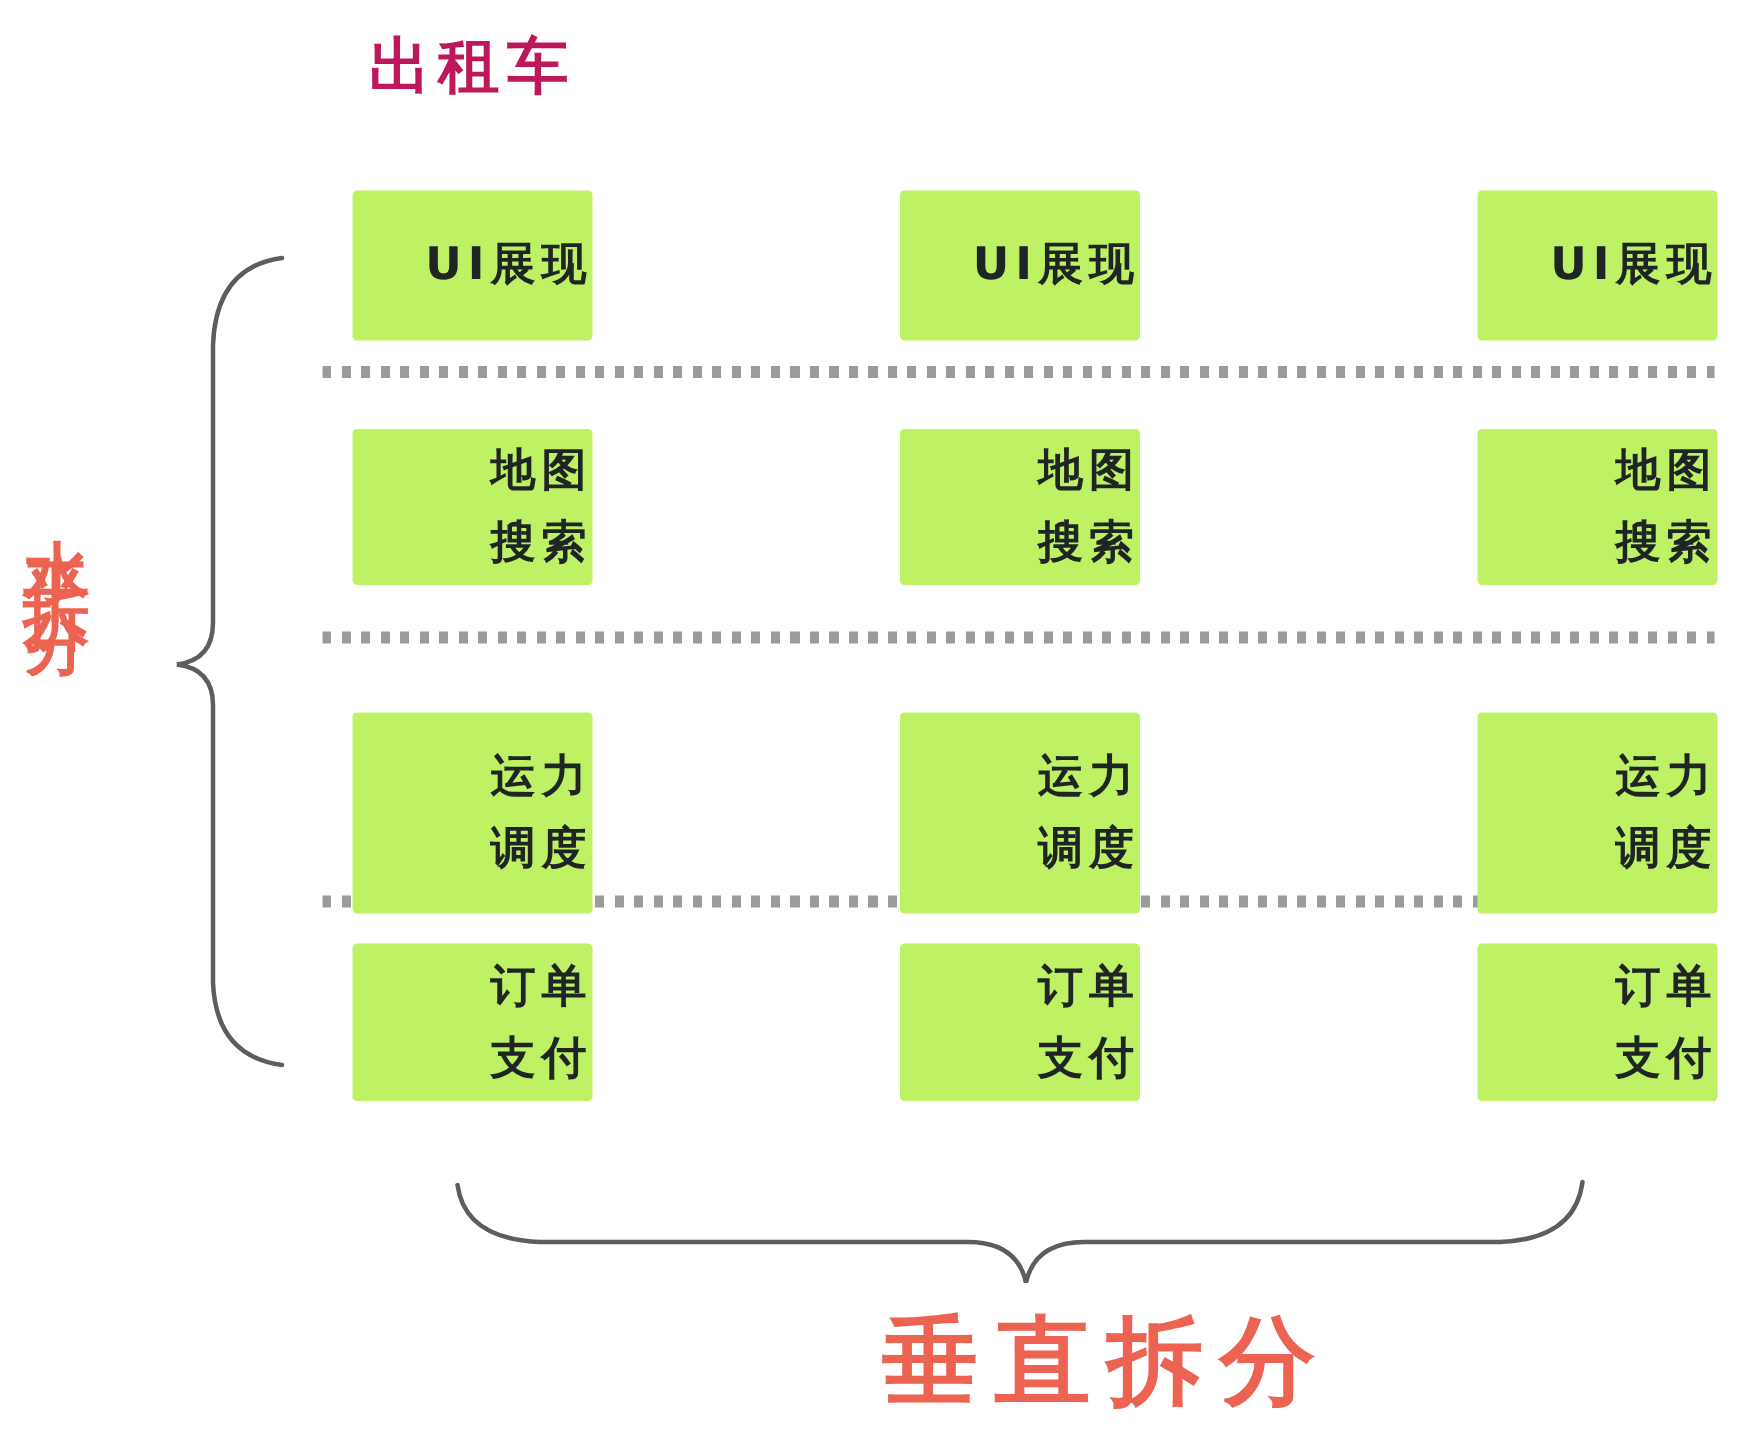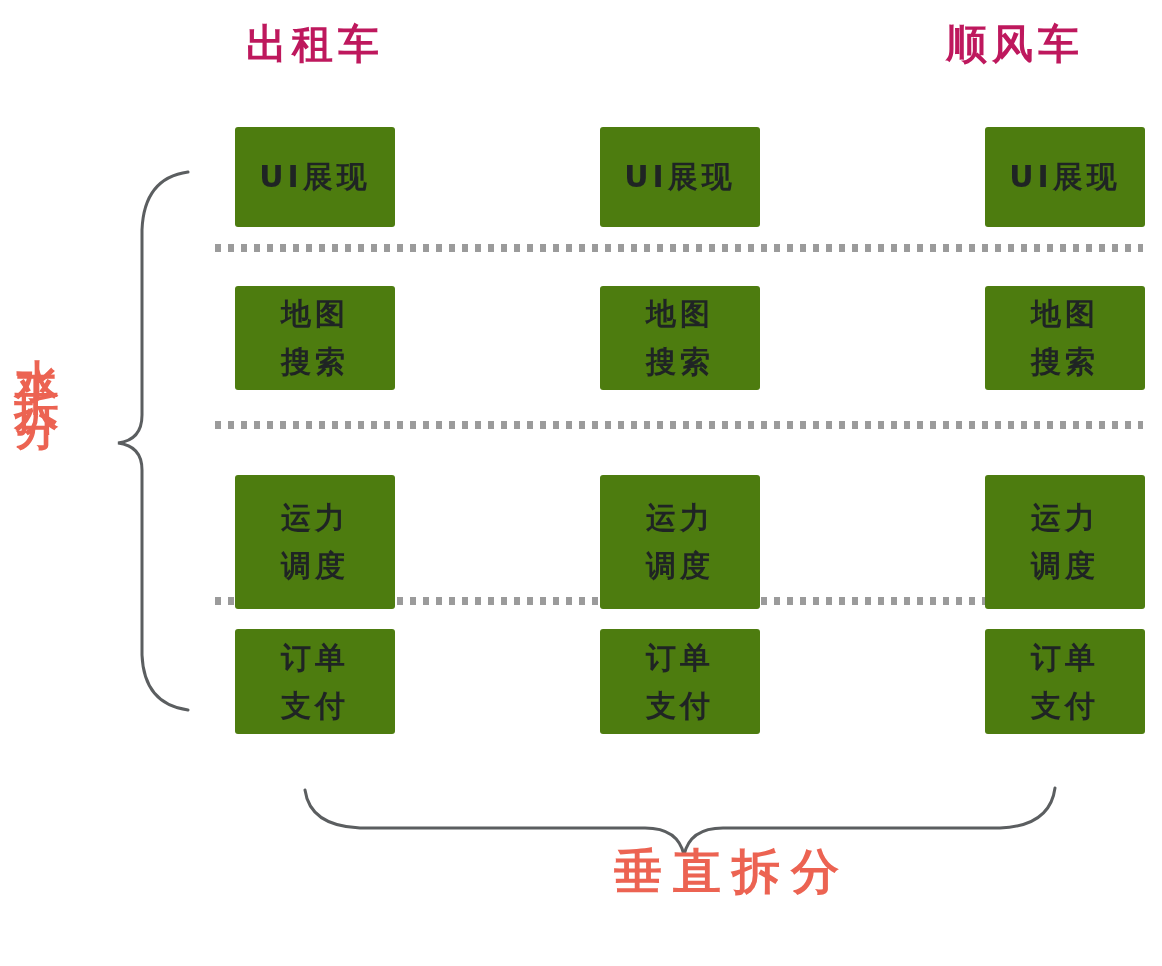--- a/index.html
+++ b/index.html
@@ -16,22 +16,22 @@
     display:flex;align-items:center;justify-content:center;
     font-size:41px;font-weight:700;color:#be185d;letter-spacing:5px;
     white-space:nowrap;
   }
   .h0{left:233px;width:164px;}
   .h1{left:598px;width:164px;}
   .h2{left:933px;width:164px;}
   
   .cell{
     position:absolute;width:160px;
-    background:#4d7c0f;
-    display:flex;flex-direction:column;align-items:center;justify-content:center;
+    background:#bef264;
+    display:flex;flex-direction:column;align-items:flex-end;justify-content:center;
     border-radius:3px;
     color:#1f2424;font-weight:700;
   }
   .cell::before{ 
     content:"";position:absolute;inset:-4px;z-index:-1;
     background:rgba(174,201,194,0.38);
     border-radius:6px;
   }
   .cell .line{font-size:30px;letter-spacing:4px;line-height:1.0;white-space:nowrap;}
   .cell .line + .line{margin-top:18px;font-family:Liberation Serif, serif;}
@@ -53,31 +53,30 @@
   
   .annotation{
     position:absolute;color:#ec6352;font-weight:700;white-space:nowrap;
   }
   #left-label{
     left:8px;top:324px;
     writing-mode:vertical-rl;text-orientation:upright;
     font-size:44px;letter-spacing:16px;
   }
   #bottom-label{
-    left:588px;top:840px;
-    font-size:48px;letter-spacing:11px;margin-left:26px;
+    left:588px;top:864px;
+    font-size:64px;letter-spacing:11px;
   }
 </style>
 </head>
 <body>
 
 <div id="canvas">
 
   <div class="col-header h0">出租车</div>
-  <div class="col-header h2">顺风车</div>
 
   <div class="divider d0"></div>
   <div class="divider d1"></div>
   <div class="divider d2"></div>
 
   <div class="cell c0 r0">
     <span class="line">UI展现</span>
   </div>
   <div class="cell c0 r1">
     <span class="line">地图</span>

